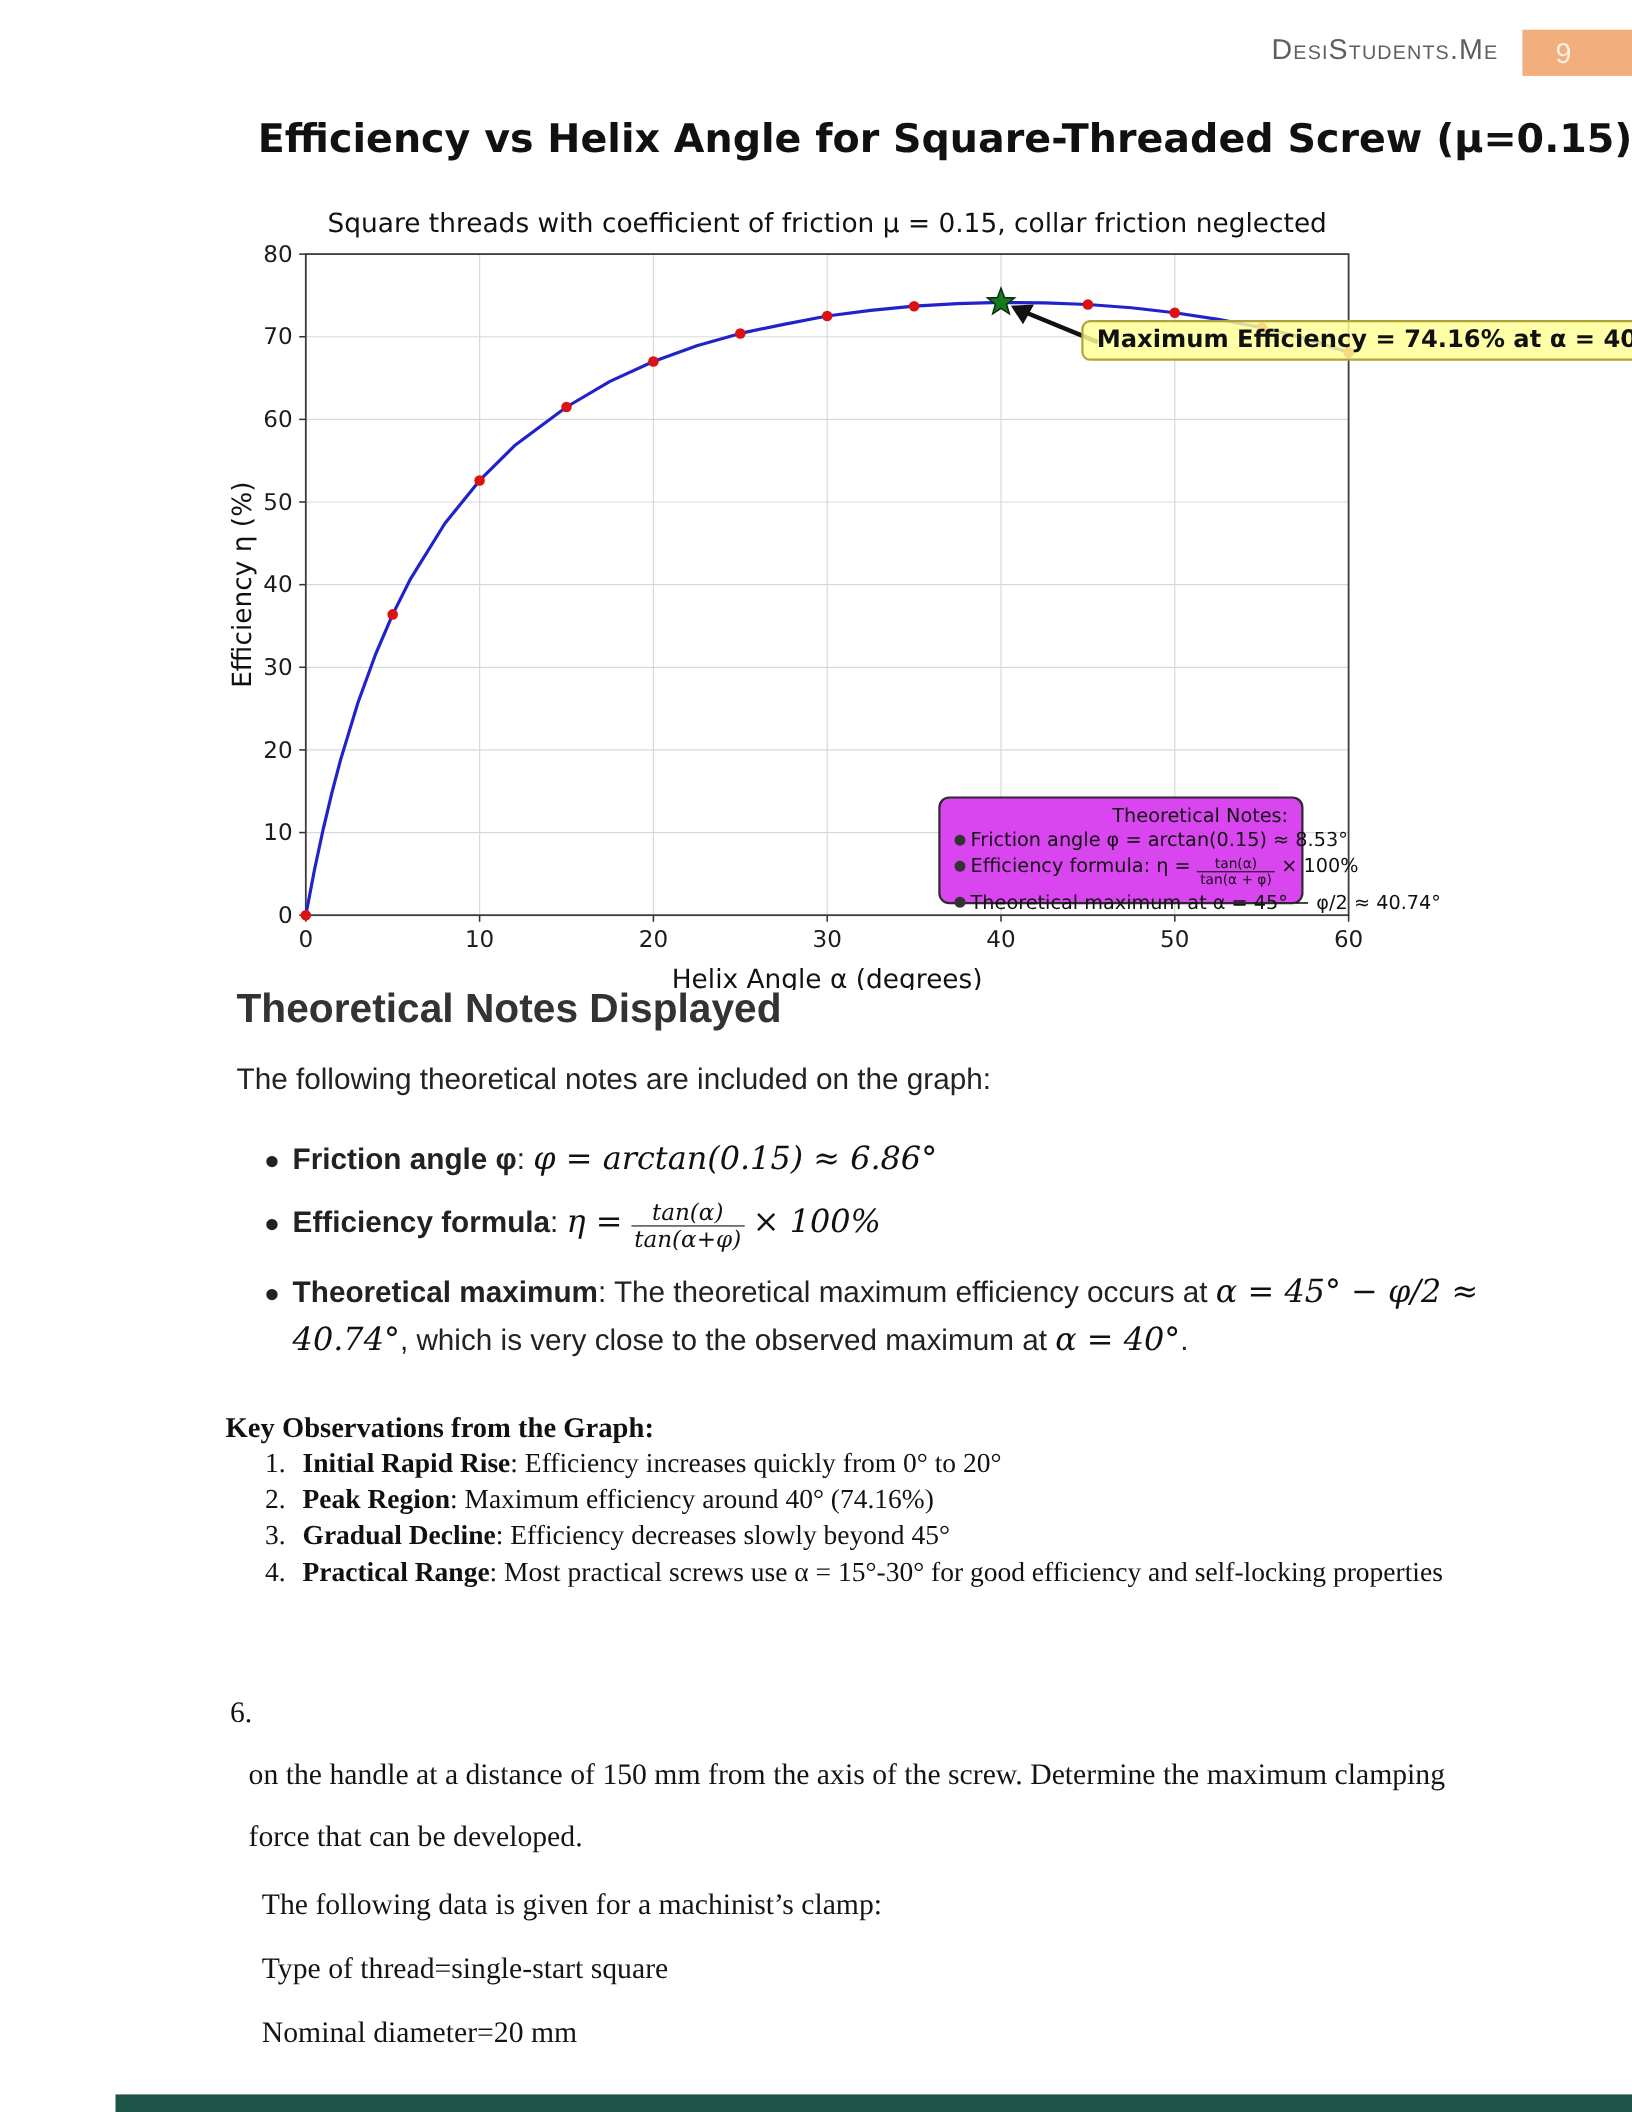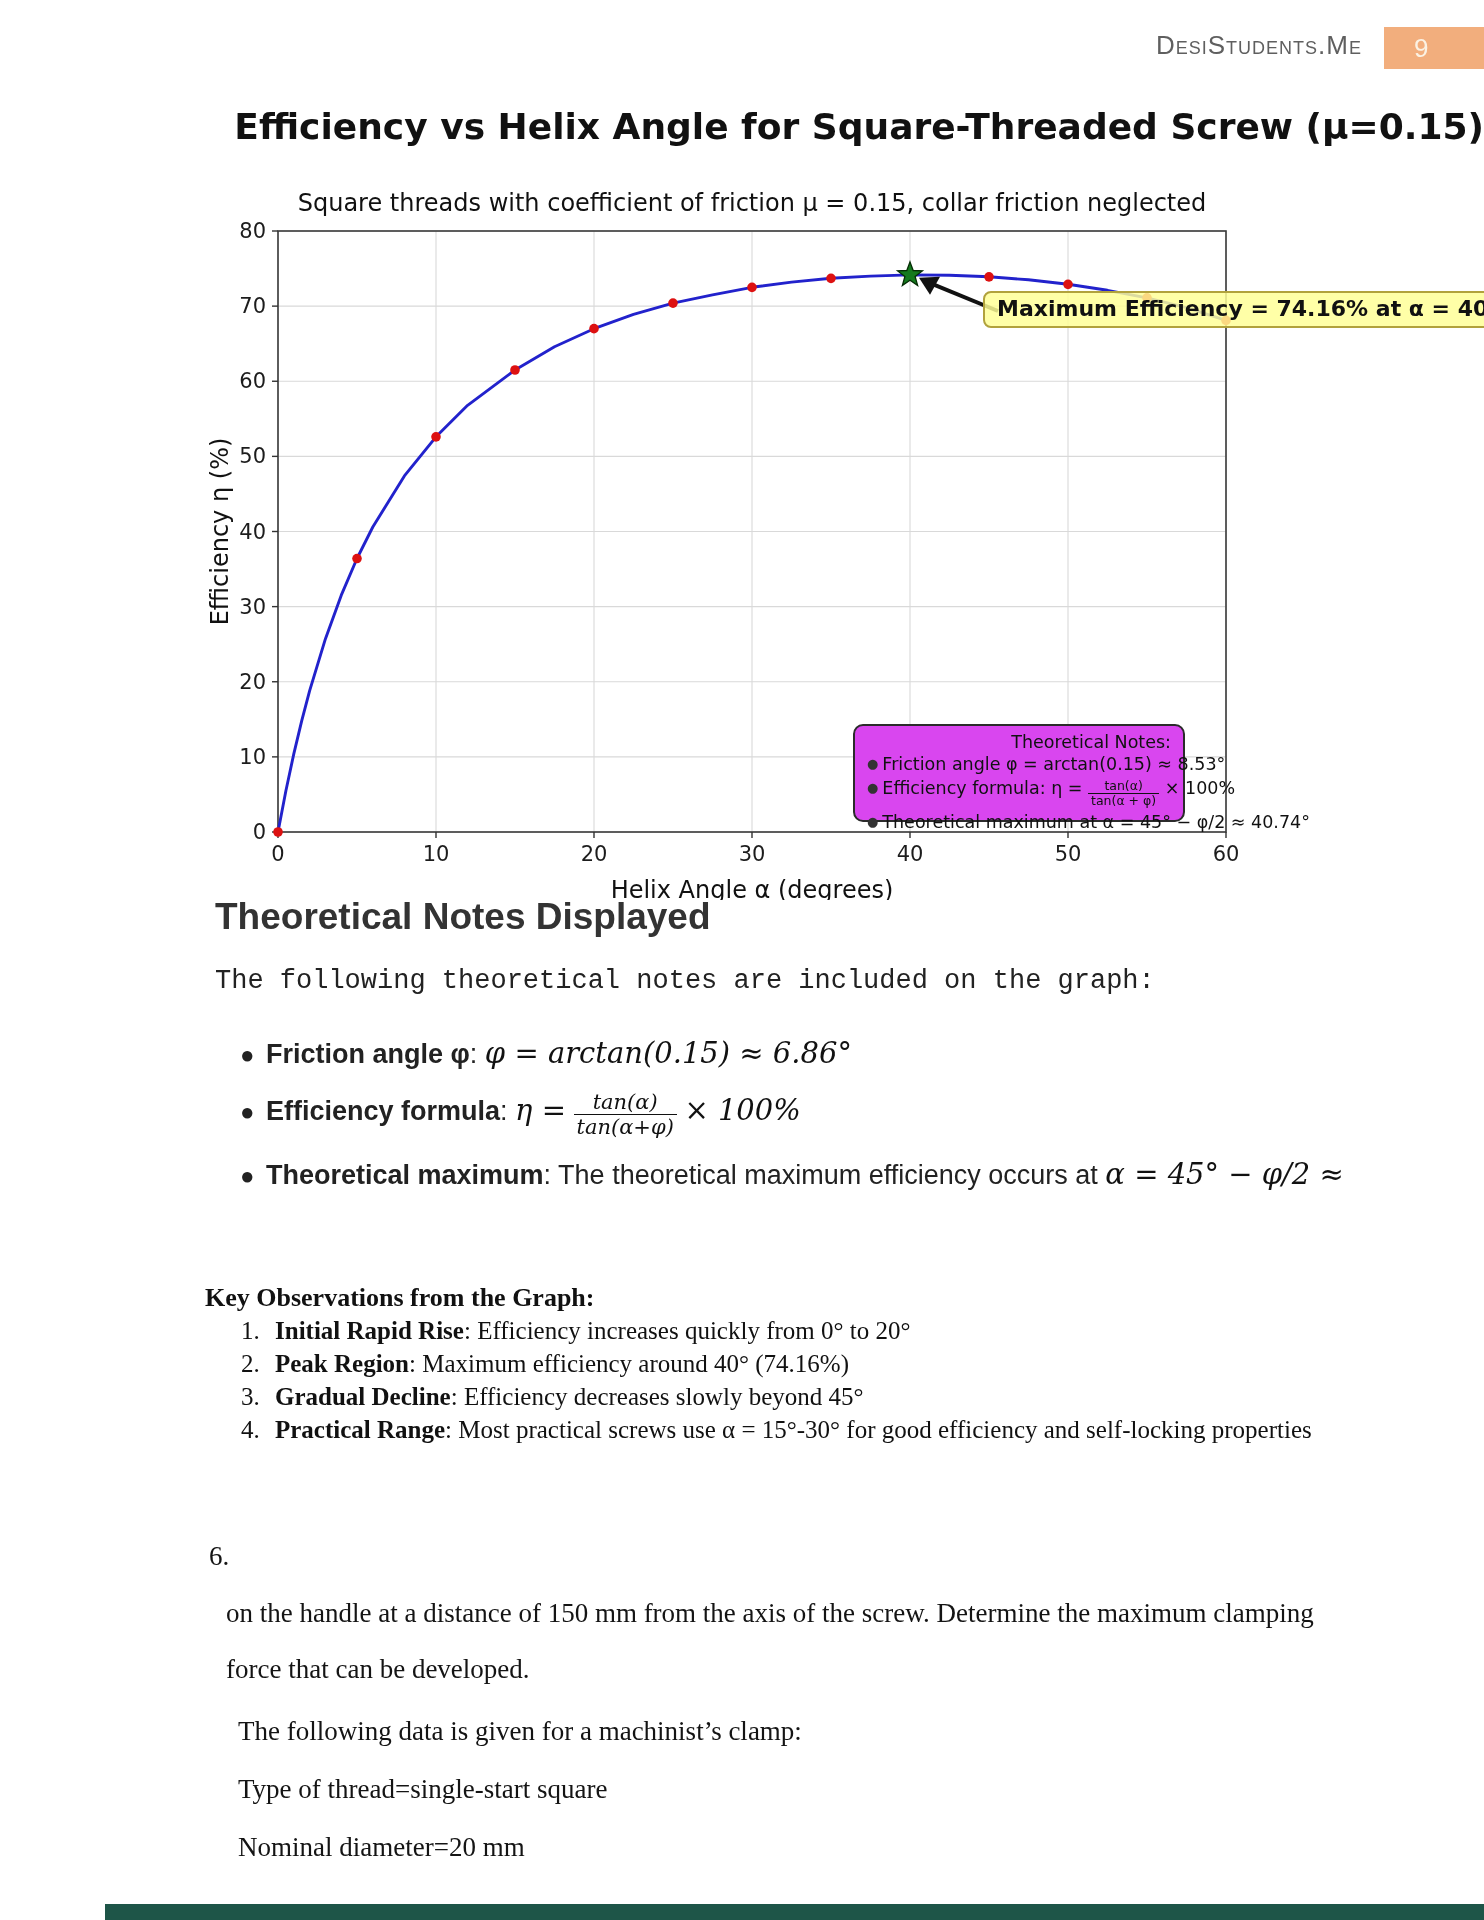--- a/index.html
+++ b/index.html
@@ -26,21 +26,21 @@
              font-family:"DejaVu Sans",sans-serif;font-size:17.5px;color:#111;line-height:21px;}
   #notes-box .nline{white-space:nowrap;}
   #notes-box .bullet{font-size:13px;vertical-align:2px;padding-right:4px;color:#333;}
   .frac{display:inline-block;text-align:center;vertical-align:-14px;line-height:1.05;}
   .frac .num{display:block;border-bottom:1.4px solid #111;padding:0 3px;}
   .frac .den{display:block;padding:0 3px;}
   #notes-box .frac{vertical-align:-11px;}
   #notes-box .frac .num,#notes-box .frac .den{font-size:12.5px;line-height:14px;}
   
   #notes-heading{top:896px;left:215px;font-size:37px;font-weight:bold;color:#333;}
-  #notes-intro{top:966px;left:215px;font-size:27px;color:#222;font-family:Liberation Mono, monospace;}
+  #notes-intro{top:966px;left:215px;font-size:27px;color:#222;}
   .bullet-row{font-size:27px;color:#222;white-space:nowrap;}
   .bullet-row .dot{display:inline-block;width:26px;font-size:24px;color:#222;}
   .blabel{font-weight:bold;color:#222;}
   .math{font-family:"DejaVu Serif",serif;font-style:italic;font-size:29px;color:#111;}
   .bullet-row .frac .num,.bullet-row .frac .den{font-size:21px;line-height:24px;}
   #bullet1{top:1036px;left:240px;}
   #bullet2{top:1090px;left:240px;}
   #bullet3a{top:1157px;left:240px;}
   #bullet3b{top:1200px;left:266px;}
   
@@ -169,20 +169,23 @@
     <span class="dot">●</span><span class="blabel">Friction angle φ</span><span>: </span><span class="math">φ = arctan(0.15) ≈ 6.86°</span>
   </div>
   <div class="abs bullet-row" id="bullet2">
     <span class="dot">●</span><span class="blabel">Efficiency formula</span><span>: </span><span class="math">η =</span>
     <span class="frac math"><span class="num">tan(α)</span><span class="den">tan(α+φ)</span></span>
     <span class="math">× 100%</span>
   </div>
   <div class="abs bullet-row" id="bullet3a">
     <span class="dot">●</span><span class="blabel">Theoretical maximum</span><span>: </span><span>The theoretical maximum efficiency occurs at </span><span class="math">α = 45° − φ/2 ≈</span>
   </div>
+  <div class="abs bullet-row" id="bullet3b">
+    <span class="math">40.74°</span><span>, which is very close to the observed maximum at </span><span class="math">α = 40°</span><span>.</span>
+  </div>
 
   <div class="abs" id="observations">
     <div class="obs-head">Key Observations from the Graph:</div>
     <div class="obs-item"><span class="num">1.</span><b>Initial Rapid Rise</b><span>: Efficiency increases quickly from 0° to 20°</span></div>
     <div class="obs-item"><span class="num">2.</span><b>Peak Region</b><span>: Maximum efficiency around 40° (74.16%)</span></div>
     <div class="obs-item"><span class="num">3.</span><b>Gradual Decline</b><span>: Efficiency decreases slowly beyond 45°</span></div>
     <div class="obs-item"><span class="num">4.</span><b>Practical Range</b><span>: Most practical screws use α = 15°-30° for good efficiency and self-locking properties</span></div>
   </div>
 
   <div class="abs q6line" id="q6num">6.</div>

